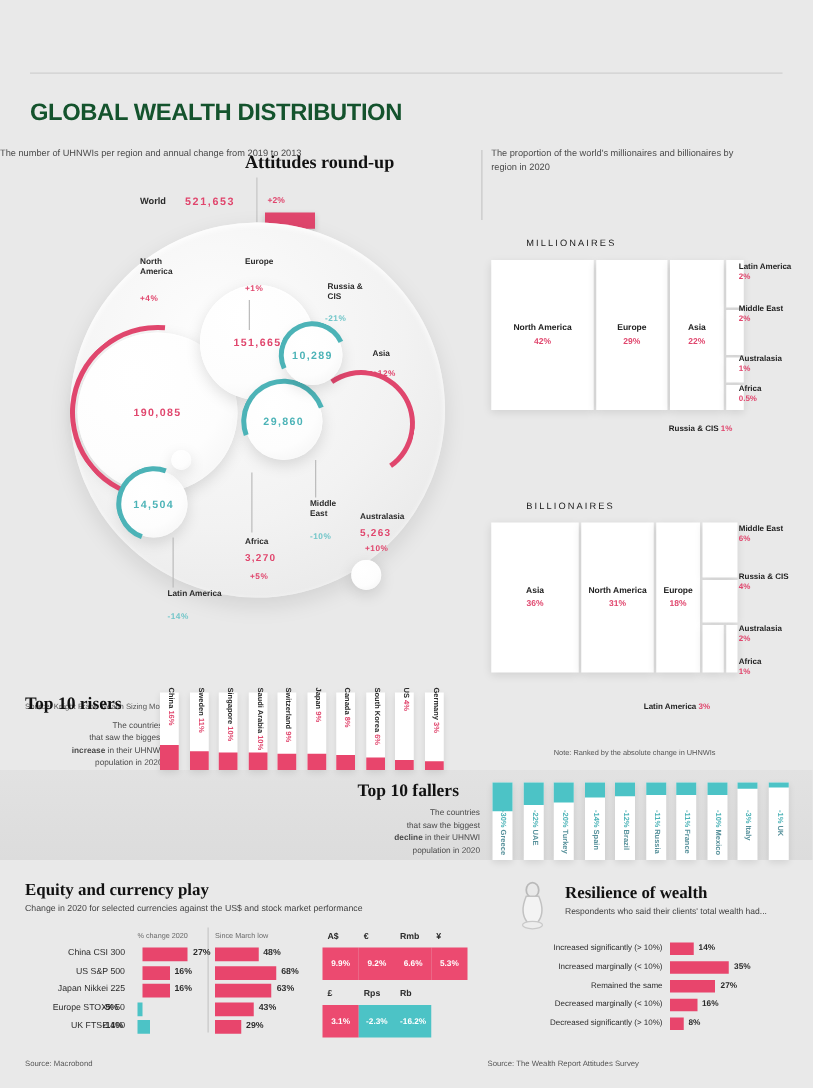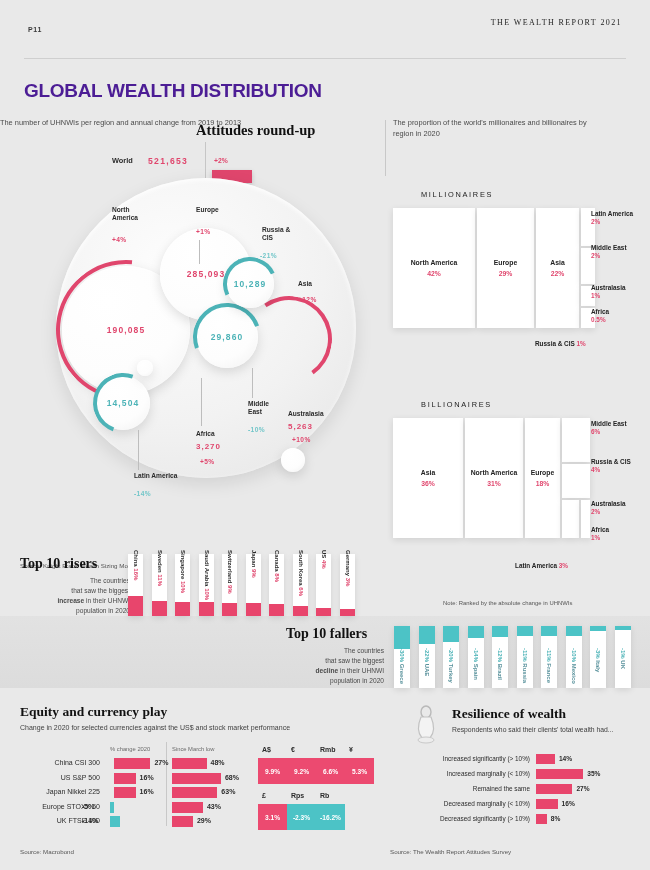--- a/index.html
+++ b/index.html
@@ -14,21 +14,21 @@
   .page { width: 650px; height: 870px; position: relative; }
 
   
   .topbar { position:absolute; top:18px; left:28px; right:28px; height:16px; }
   .folio { font-size:7px; letter-spacing:.6px; color:#3a3a3a; font-weight:700; }
   .pubname { position:absolute; right:0; top:0; font-family:"Liberation Serif", serif;
              font-size:8px; letter-spacing:1.4px; color:#222; }
   .rule { position:absolute; top:58px; left:24px; right:24px; height:1px; background:#cfcfcf; }
 
   .maintitle { position:absolute; top:80px; left:24px; font-size:19px; font-weight:800;
-               letter-spacing:-.3px; color:#4c1d95; }
+               letter-spacing:-.3px; color:#14532d; }
 
   
   .serif-h { font-family:"Liberation Serif", serif; font-weight:700; color:#111; }
   .sub { font-size:7.4px; color:#4a4a4a; line-height:1.45; }
 
   
   #regional { position:absolute; left:0; top:118px; width:380px; height:420px; }
   #regional .hd { position:absolute; left:196px; top:4px; font-size:14.5px; }
   .vbar { position:absolute; left:205px; top:24px; width:1px; height:36px; background:#c6c6c6; }
 
@@ -112,24 +112,20 @@
   #resil .sb { position:absolute; left:62px; top:26px; font-size:6.8px; color:#3f3f3f; }
   .rlab { position:absolute; font-size:6.4px; color:#2b2b2b; text-align:right; }
   .rbar { position:absolute; height:10px; background:#e8456c; }
   .rval { position:absolute; font-size:6.6px; font-weight:700; color:#2b2b2b; }
 </style>
 </head>
 <body>
 
 <div class="page">
 
-  <div class="topbar">
-    <span class="folio">P11</span>
-    <span class="pubname">THE WEALTH REPORT 2021</span>
-  </div>
   <div class="rule"></div>
   <div class="maintitle">GLOBAL WEALTH DISTRIBUTION</div>
 
   <div id="regional">
     <div class="hd serif-h">Attitudes round-up</div>
     <div class="vbar"></div>
     <div class="sub">The number of UHNWIs per region and annual change from 2019 to 2013</div>
 
     <div class="worldrow">World</div>
     <div class="worldval">521,653</div>
@@ -140,21 +136,21 @@
 
     <div class="bub" style="left:62px; top:148px; width:128px; height:128px;">
       <span class="val pink">190,085</span>
     </div>
     <div class="arc" style="left:56px; top:142px; width:140px; height:140px;
          border-top-color:#e0466d; border-left-color:#e0466d; transform:rotate(-40deg);"></div>
     <div class="lbl" style="left:112px; top:88px; width:44px;">North America</div>
     <div class="pct pink" style="left:112px; top:118px;">+4%</div>
 
     <div class="bub" style="left:160px; top:110px; width:92px; height:92px;">
-      <span class="val pink">285,093</span>
+      <span class="val pink">151,665</span>
     </div>
     <div class="lbl" style="left:196px; top:88px;">Europe</div>
     <div class="pct pink" style="left:196px; top:110px;">+1%</div>
     <div class="leader" style="left:199px; top:122px; height:24px;"></div>
 
     <div class="arc" style="left:246px; top:178px; width:86px; height:86px;
          border-top-color:#e0466d; border-right-color:#e0466d; transform:rotate(10deg);"></div>
     <div class="lbl" style="left:298px; top:162px;">Asia</div>
     <div class="pct pink" style="left:298px; top:178px;">+12%</div>
 

